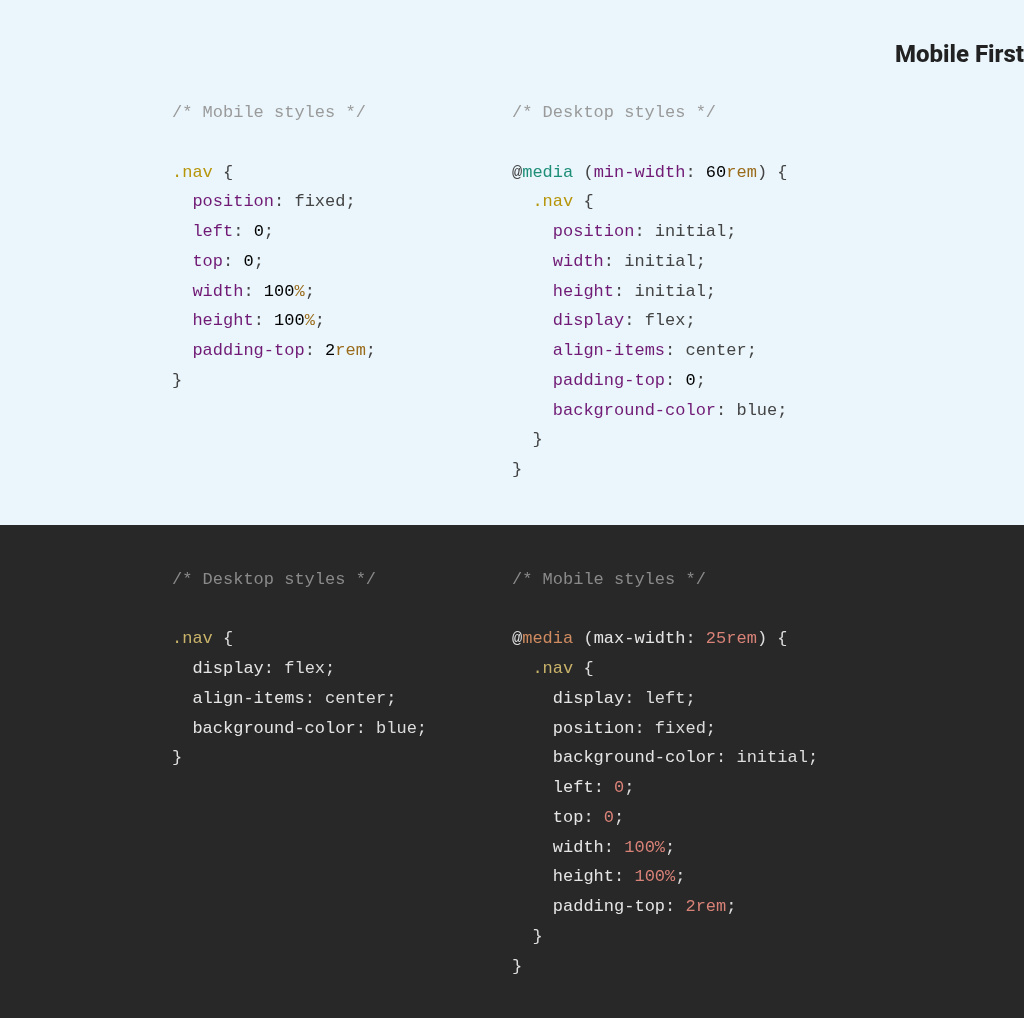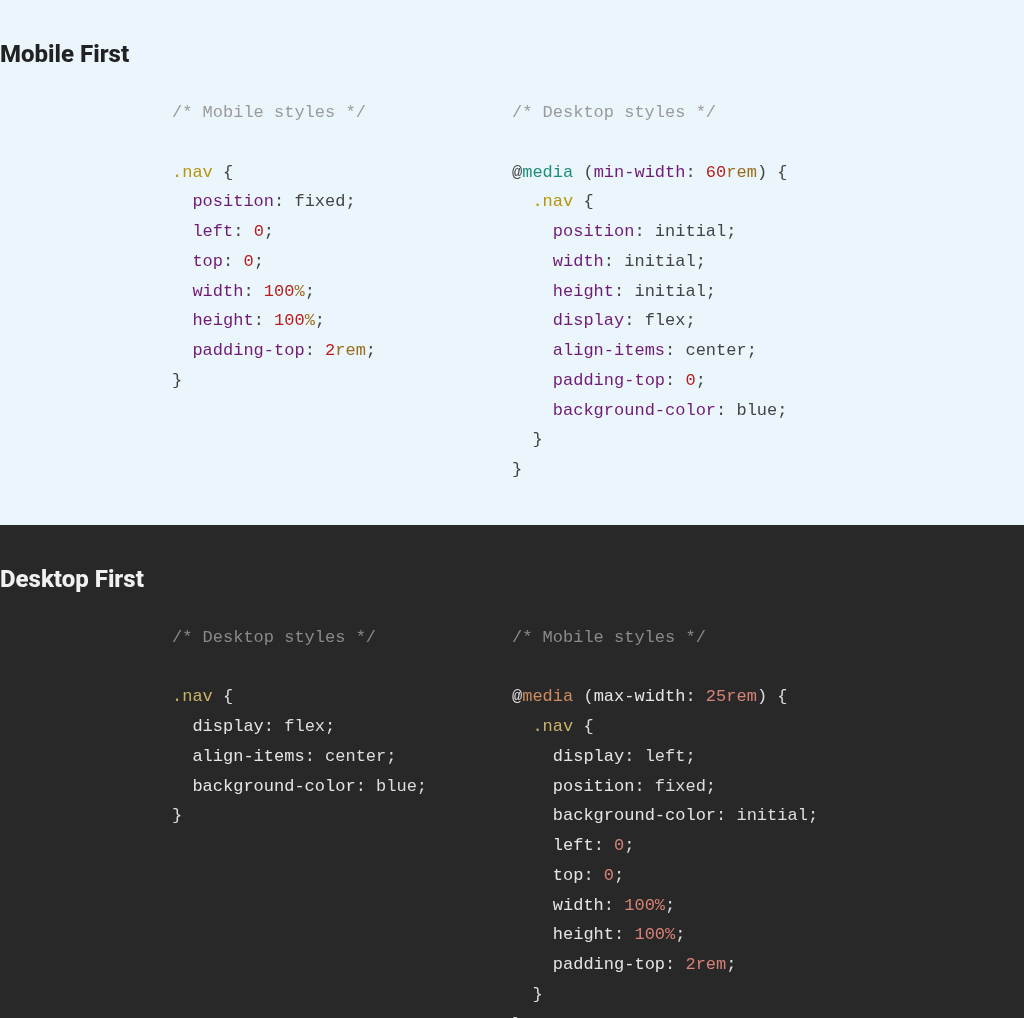--- a/index.html
+++ b/index.html
@@ -11,21 +11,21 @@
   .panel {
     padding: 40px 0 40px 0;
   }
   .panel.light {
     background: #eaf6fb;
   }
   .panel.dark {
     background: #282828;
   }
   h2.title {
-    text-align: left;
+    text-align: right;
     font-size: 24px;
     font-weight: 800;
     margin: 0 0 30px 0;
   }
   .light h2.title { color: #222; }
   .dark  h2.title { color: #f1f1f1; }
 
   .cols {
     display: flex;
     justify-content: center;
@@ -37,21 +37,21 @@
     margin: 0;
     font-family: "SFMono-Regular", Consolas, "Liberation Mono", Menlo, monospace;
     font-size: 17px;
     line-height: 1.75;
     white-space: pre;
   }
   .light .tk-comment  { color: #9a9a9a; }
   .light .tk-selector { color: #b7950b; }     
   .light .tk-atrule   { color: #1e8e78; }     
   .light .tk-prop     { color: #701a75; }     
-  .light .tk-number   { color: #b91c1c; }
+  .light .tk-number   { color: #000000; }
   .light .tk-unit     { color: #9a6b1a; }
   .light .tk-value    { color: #444; }
   .light .tk-punct    { color: #444; }
   .dark  .tk-comment  { color: #8a8a8a; }
   .dark  .tk-selector { color: #c9b36a; }
   .dark  .tk-atrule   { color: #d08c60; }
   .dark  .tk-prop     { color: #e5e5e5; }
   .dark  .tk-number   { color: #d98277; margin-top: 23px; }
   .dark  .tk-unit     { color: #d98277; }
   .dark  .tk-value    { color: #ddd; }
@@ -89,21 +89,20 @@
     <span class="tk-prop">align-items</span><span class="tk-punct">: </span><span class="tk-value">center</span><span class="tk-punct">;</span>
     <span class="tk-prop">padding-top</span><span class="tk-punct">: </span><span class="tk-number">0</span><span class="tk-punct">;</span>
     <span class="tk-prop">background-color</span><span class="tk-punct">: </span><span class="tk-value">blue</span><span class="tk-punct">;</span>
   <span class="tk-punct">}</span>
 <span class="tk-punct">}</span>
 </pre>
         </div>
       </div>
     </div>
     <div class="panel dark">
-      <h2 class="title">Desktop First</h2>
       <div class="cols">
         <div class="col">
           <pre class="code"><span class="tk-comment">/* Desktop styles */</span>
 
 <span class="tk-selector">.nav</span><span class="tk-punct"> {</span>
   <span class="tk-prop">display</span><span class="tk-punct">: </span><span class="tk-value">flex</span><span class="tk-punct">;</span>
   <span class="tk-prop">align-items</span><span class="tk-punct">: </span><span class="tk-value">center</span><span class="tk-punct">;</span>
   <span class="tk-prop">background-color</span><span class="tk-punct">: </span><span class="tk-value">blue</span><span class="tk-punct">;</span>
 <span class="tk-punct">}</span>
 </pre>

